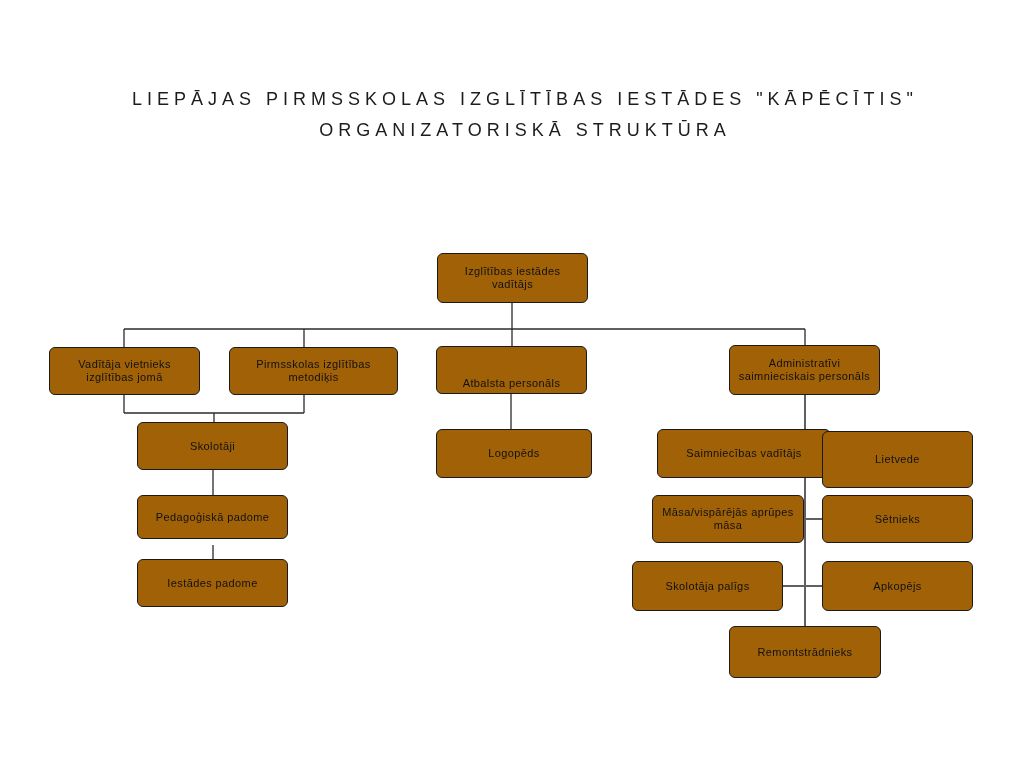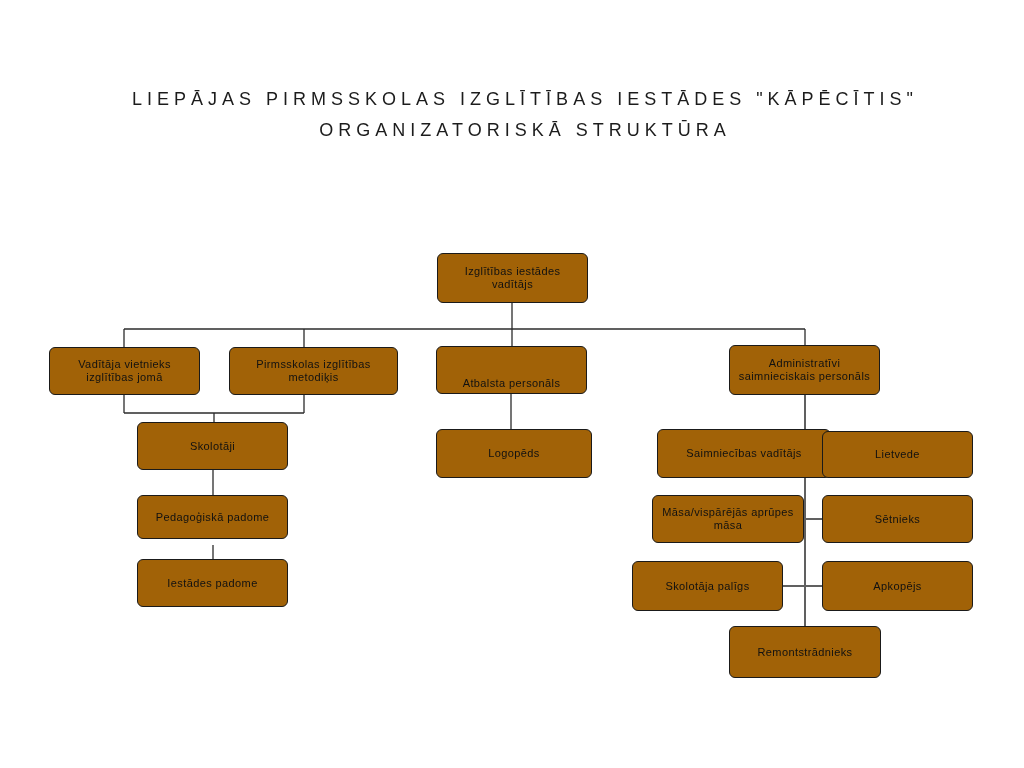--- a/index.html
+++ b/index.html
@@ -46,21 +46,21 @@
   .n-director          { left: 437px; top: 253px; width: 151px; height: 50px; }
   .n-deputy            { left:  49px; top: 347px; width: 151px; height: 48px; }
   .n-methodologist     { left: 229px; top: 347px; width: 169px; height: 48px; }
   .n-support           { left: 436px; top: 346px; width: 151px; height: 48px; align-items: flex-end; }
   .n-admin             { left: 729px; top: 345px; width: 151px; height: 50px; padding: 2px 0; }
   .n-teachers          { left: 137px; top: 422px; width: 151px; height: 48px; }
   .n-pedcouncil        { left: 137px; top: 495px; width: 151px; height: 44px; }
   .n-instcouncil       { left: 137px; top: 559px; width: 151px; height: 48px; }
   .n-speech            { left: 436px; top: 429px; width: 156px; height: 49px; }
   .n-facilities        { left: 629px; top: 429px; width: 174px; height: 49px; margin-left: 28px; }
-  .n-clerk             { left: 822px; top: 431px; width: 151px; height: 47px; }
+  .n-clerk             { left: 822px; top: 431px; width: 151px; height: 57px; }
   .n-nurse             { left: 628px; top: 495px; width: 152px; height: 48px; margin-left: 24px; }
   .n-yardkeeper        { left: 822px; top: 495px; width: 151px; height: 48px; }
   .n-assistant         { left: 632px; top: 561px; width: 151px; height: 50px; }
   .n-cleaner           { left: 822px; top: 561px; width: 151px; height: 50px; }
   .n-maintenance       { left: 729px; top: 626px; width: 152px; height: 52px; text-align: right; }
 </style>
 </head>
 <body>
 
 <div id="stage">

